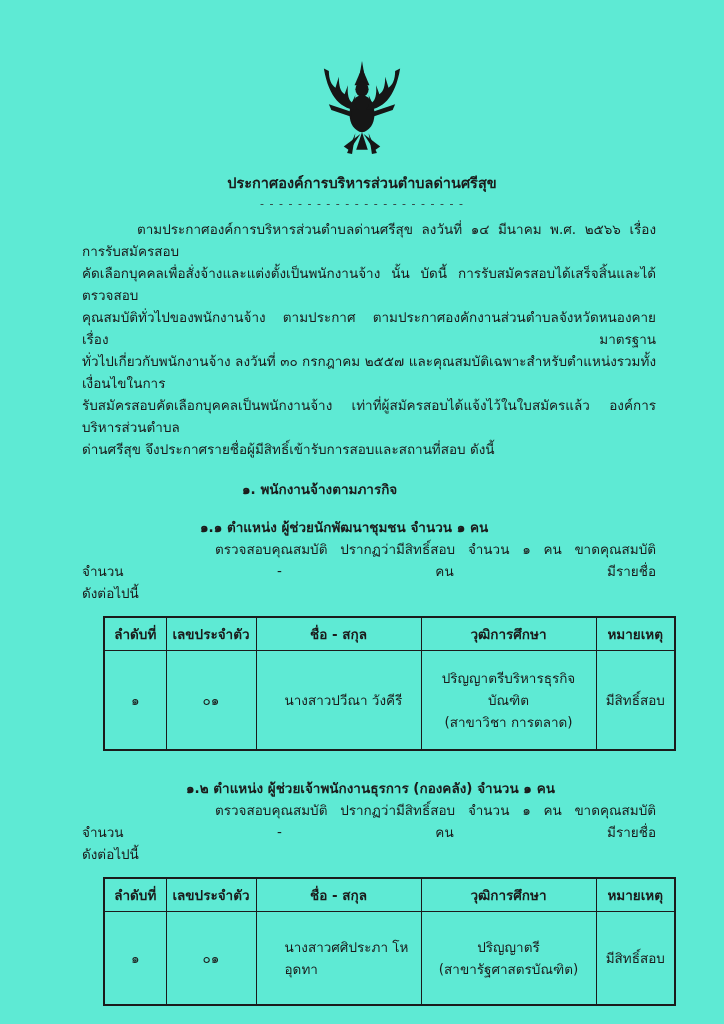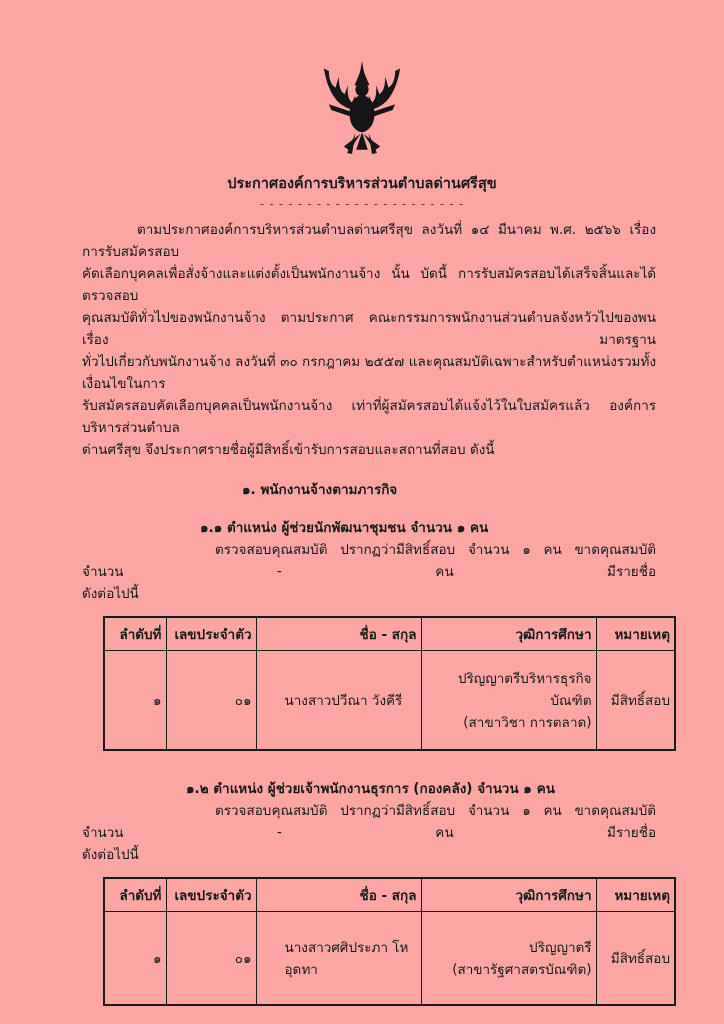--- a/index.html
+++ b/index.html
@@ -1,21 +1,21 @@
 <!DOCTYPE html>
 <html><head>
 <meta charset="utf-8">
 <style>
   html, body { margin: 0; padding: 0; background: #888; }
   .page {
     position: relative;
     width: 724px;
     height: 1024px;
     margin: 0 auto;
-    background: #fca5a5;
+    background: #5eead4;
     color: #1b1b1b;
     font-family: "DejaVu Sans", "Liberation Sans", sans-serif;
     font-size: 13.5px;
     line-height: 22px;
     overflow: hidden;
   }
   .content { padding: 0 68px 0 82px; }
 
   .emblem-wrap {
     width: 100%;
@@ -53,21 +53,21 @@
   table.applicants {
     border-collapse: collapse;
     margin: 12px 0 0 21px; 
     width: 571px;
     table-layout: fixed;
     border: 2px solid #1b1b1b;
   }
   table.applicants th, table.applicants td {
     border: 1px solid #1b1b1b;
     padding: 2px 4px;
-    text-align: right;
+    text-align: center;
     vertical-align: middle;
     font-size: 13.5px;
     line-height: 22px;
   }
   table.applicants th { font-weight: bold; height: 28px; }
   table.applicants td.name-cell { text-align: left; padding-left: 28px; }
   .t1 td { height: 94px; margin-top: 14px; }
   .t2 td { height: 88px; }
   .gap-after-t1 { height: 10px; }
 
@@ -111,21 +111,21 @@
   </div>
 
   <div class="title-line">ประกาศองค์การบริหารส่วนตำบลด่านศรีสุข</div>
   <div class="divider">- - - - - - - - - - - - - - - - - - - - - -</div>
 
   <div class="content">
 
     <div class="intro">
       <div class="jline indent-first">ตามประกาศองค์การบริหารส่วนตำบลด่านศรีสุข ลงวันที่ ๑๔ มีนาคม พ.ศ. ๒๕๖๖ เรื่อง การรับสมัครสอบ</div>
       <div class="jline">คัดเลือกบุคคลเพื่อสั่งจ้างและแต่งตั้งเป็นพนักงานจ้าง นั้น บัดนี้ การรับสมัครสอบได้เสร็จสิ้นและได้ตรวจสอบ</div>
-      <div class="jline">คุณสมบัติทั่วไปของพนักงานจ้าง ตามประกาศ คณะกรรมการพนักงานส่วนตำบลจังหวัวไปของพน เรื่อง มาตรฐาน</div>
+      <div class="jline">คุณสมบัติทั่วไปของพนักงานจ้าง ตามประกาศ ตามประกาศองคักงานส่วนตำบลจังหวัดหนองคาย เรื่อง มาตรฐาน</div>
       <div class="jline">ทั่วไปเกี่ยวกับพนักงานจ้าง ลงวันที่ ๓๐ กรกฎาคม ๒๕๕๗ และคุณสมบัติเฉพาะสำหรับตำแหน่งรวมทั้งเงื่อนไขในการ</div>
       <div class="jline">รับสมัครสอบคัดเลือกบุคคลเป็นพนักงานจ้าง เท่าที่ผู้สมัครสอบได้แจ้งไว้ในใบสมัครแล้ว องค์การบริหารส่วนตำบล</div>
       <div class="jline last">ด่านศรีสุข จึงประกาศรายชื่อผู้มีสิทธิ์เข้ารับการสอบและสถานที่สอบ ดังนี้</div>
     </div>
 
     <div class="s1-heading">๑.  พนักงานจ้างตามภารกิจ</div>
 
     <div class="sub-heading h11">๑.๑ ตำแหน่ง  ผู้ช่วยนักพัฒนาชุมชน  จำนวน  ๑  คน</div>
     <div class="check-block">
       <div class="jline indent-check">ตรวจสอบคุณสมบัติ ปรากฏว่ามีสิทธิ์สอบ จำนวน ๑ คน ขาดคุณสมบัติ จำนวน - คน มีรายชื่อ</div>

